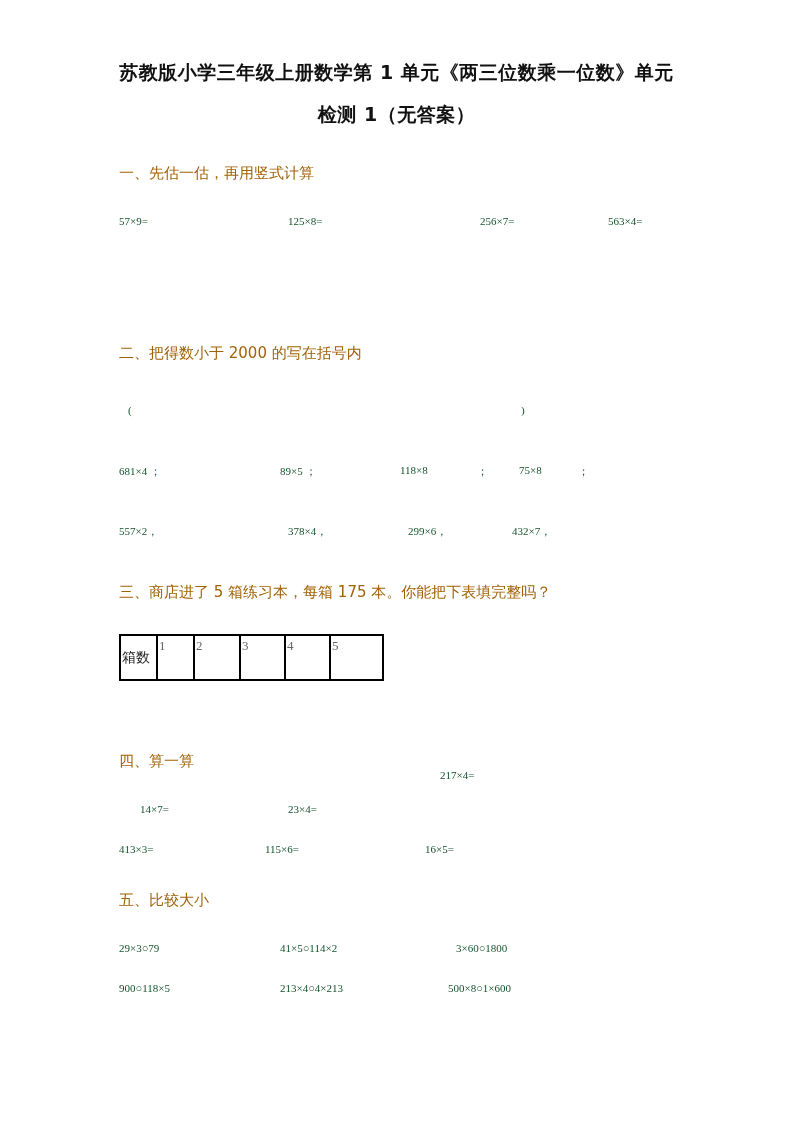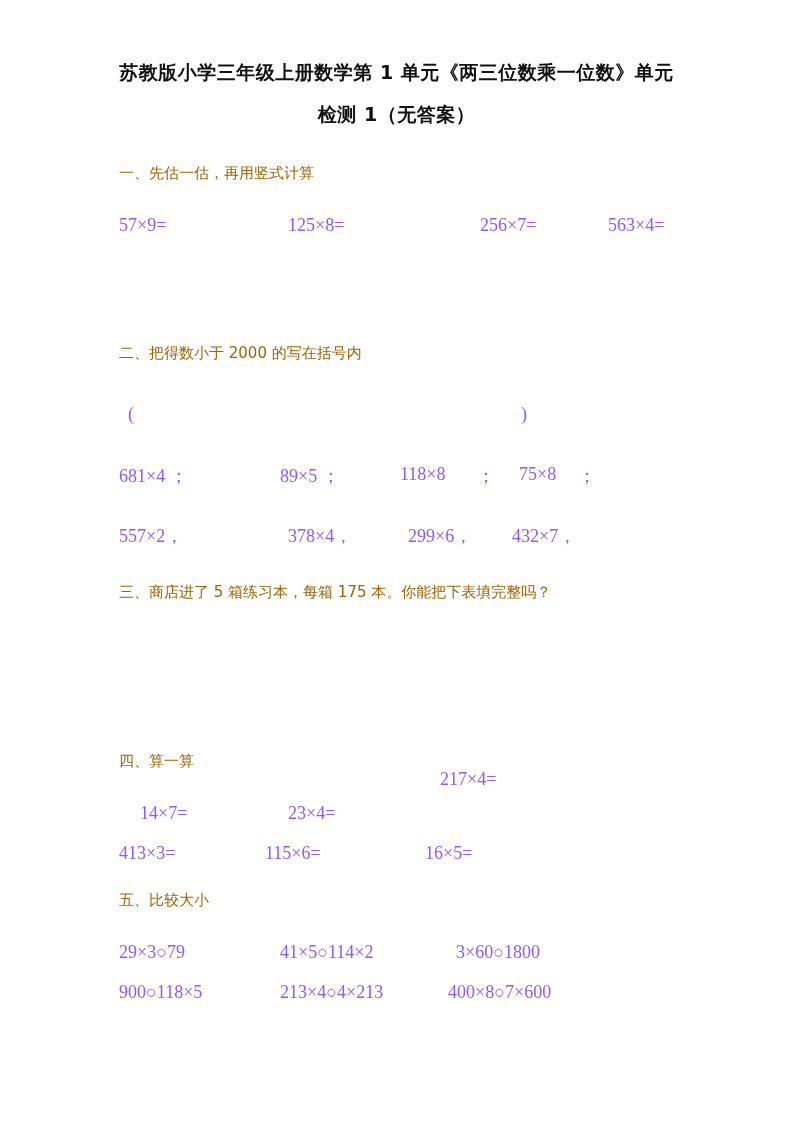--- a/index.html
+++ b/index.html
@@ -3,21 +3,21 @@
 <meta charset="utf-8">
 <style>
   html, body { margin: 0; padding: 0; background: #ffffff; }
   body { width: 793px; height: 1122px; position: relative; overflow: hidden;
          font-family: "DejaVu Serif", "Liberation Serif", serif; color: #333; }
   .title { position: absolute; left: 0; width: 793px; text-align: center;
            font-family: "DejaVu Sans", "Liberation Sans", sans-serif;
            font-weight: bold; font-size: 19px; color: #111; letter-spacing: 0.5px; }
   .heading { position: absolute; left: 119px; font-size: 15px; color: #a16207;
              font-family: "DejaVu Sans", "Liberation Sans", sans-serif; white-space: nowrap; }
-  .item { position: absolute; font-size: 18px; color: #8b5cf6; white-space: nowrap;
+  .item { position: absolute; font-size: 11px; color: #14532d; white-space: nowrap;
           font-family: "Liberation Serif", "DejaVu Serif", serif; }
   table.grid { position: absolute; left: 119px; top: 634px; border-collapse: collapse; }
   table.grid td { border: 2px solid #000; height: 39px; vertical-align: top; padding: 2px 1px;
                   font-family: "Liberation Serif", serif; font-size: 13px; color: #666; }
   table.grid td.rowhead { vertical-align: middle; padding: 0 1px; color: #222;
                   font-family: "DejaVu Sans", "Liberation Sans", sans-serif; font-size: 14px; }
 </style>
 </head>
 <body>
 
@@ -49,20 +49,28 @@
   <div class="item" style="left:119px; top:524px;">557×2，</div>
   <div class="item" style="left:288px; top:524px;">378×4，</div>
   <div class="item" style="left:408px; top:524px;font-family:Liberation Serif, serif;">299×6，</div>
   <div class="item" style="left:512px; top:524px;">432×7，</div>
 </div>
 
 <div>
   <div class="heading" style="top:583px;">三、商店进了 5 箱练习本，每箱 175 本。你能把下表填完整吗？</div>
   <table class="grid">
     <tbody>
+        <tr>
+      <td class="rowhead" style="width:33px;">箱数</td>
+      <td style="width:33px;">1</td>
+      <td style="width:42px;">2</td>
+      <td style="width:41px;">3</td>
+      <td style="width:41px;">4</td>
+      <td style="width:49px;">5</td>
+    </tr>
   </tbody>
     </table>
 </div>
 
 <div>
   <div class="heading" style="top:752px;">四、算一算</div>
   <div class="item" style="left:119px; top:803px;margin-left:21px;">14×7=</div>
   <div class="item" style="left:288px; top:803px;">23×4=</div>
   <div class="item" style="left:440px; top:769px;text-align:right;">217×4=</div>
   <div class="item" style="left:119px; top:843px;">413×3=</div>
@@ -70,14 +78,14 @@
   <div class="item" style="left:425px; top:843px;">16×5=</div>
 </div>
 
 <div>
   <div class="heading" style="top:891px;">五、比较大小</div>
   <div class="item" style="left:119px; top:942px;">29×3○79</div>
   <div class="item" style="left:280px; top:942px;text-align:right;">41×5○114×2</div>
   <div class="item" style="left:456px; top:942px;">3×60○1800</div>
   <div class="item" style="left:119px; top:982px;">900○118×5</div>
   <div class="item" style="left:280px; top:982px;">213×4○4×213</div>
-  <div class="item" style="left:448px; top:982px;">400×8○7×600</div>
+  <div class="item" style="left:448px; top:982px;">500×8○1×600</div>
 </div>
 
 </body></html>

